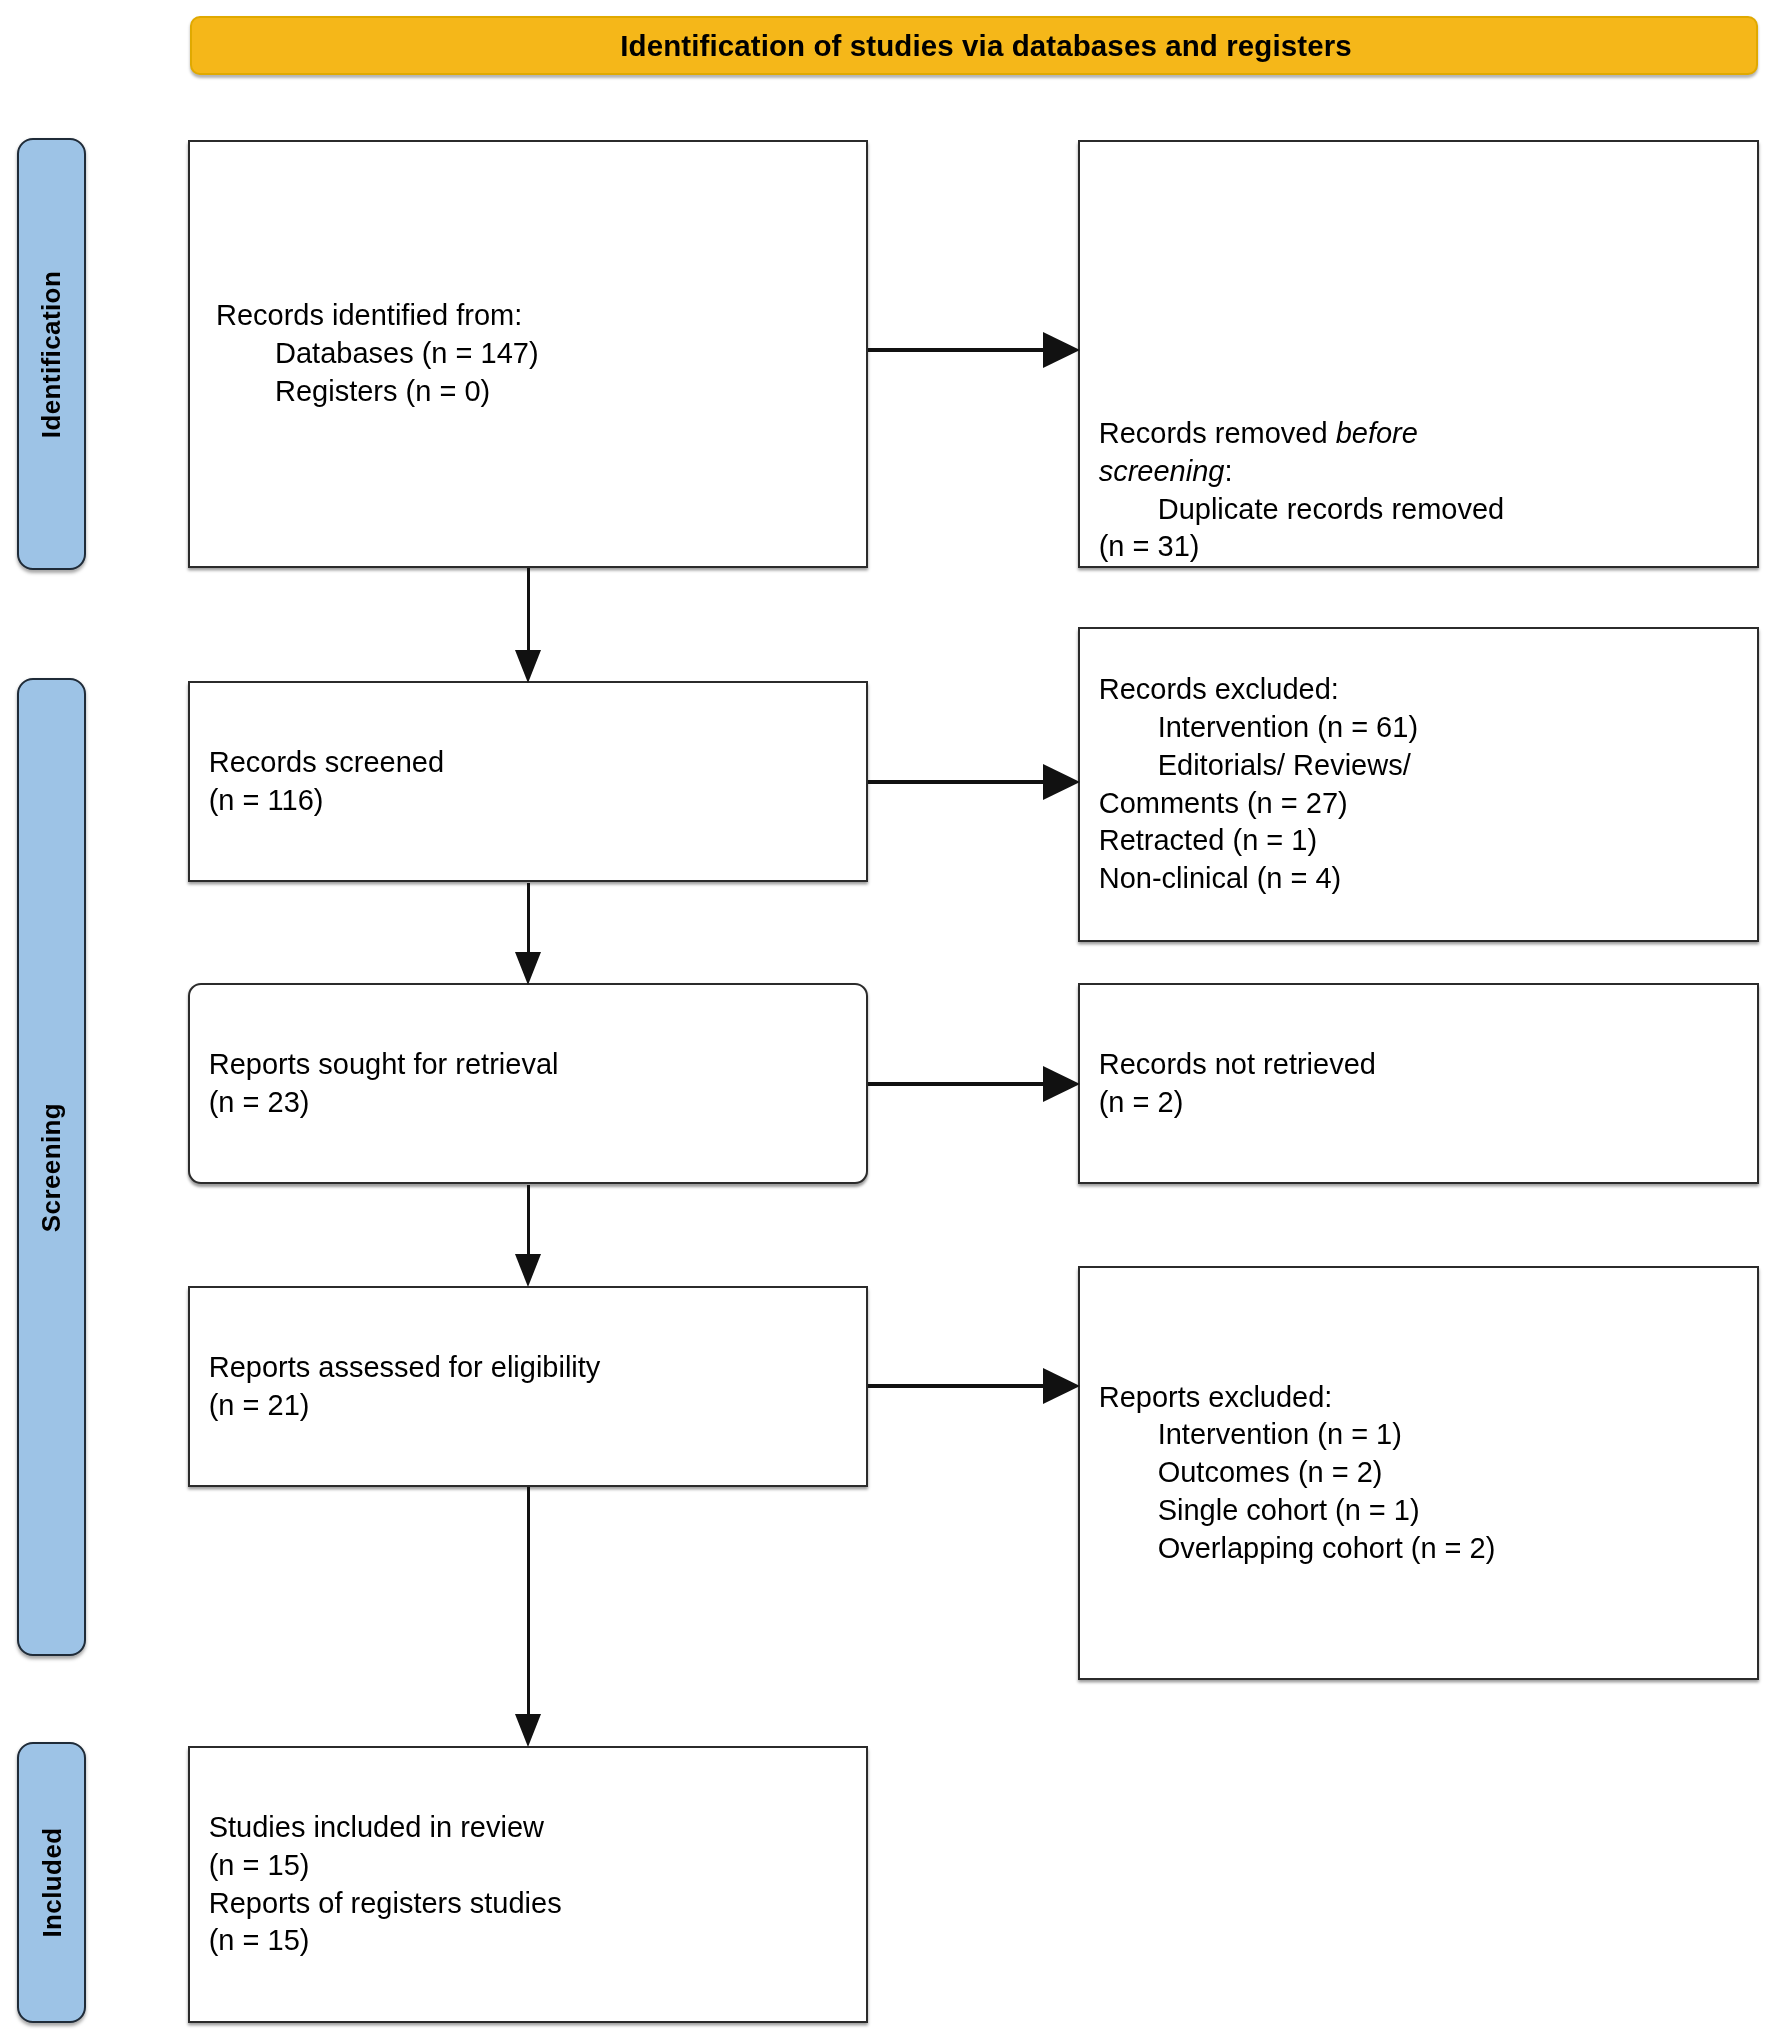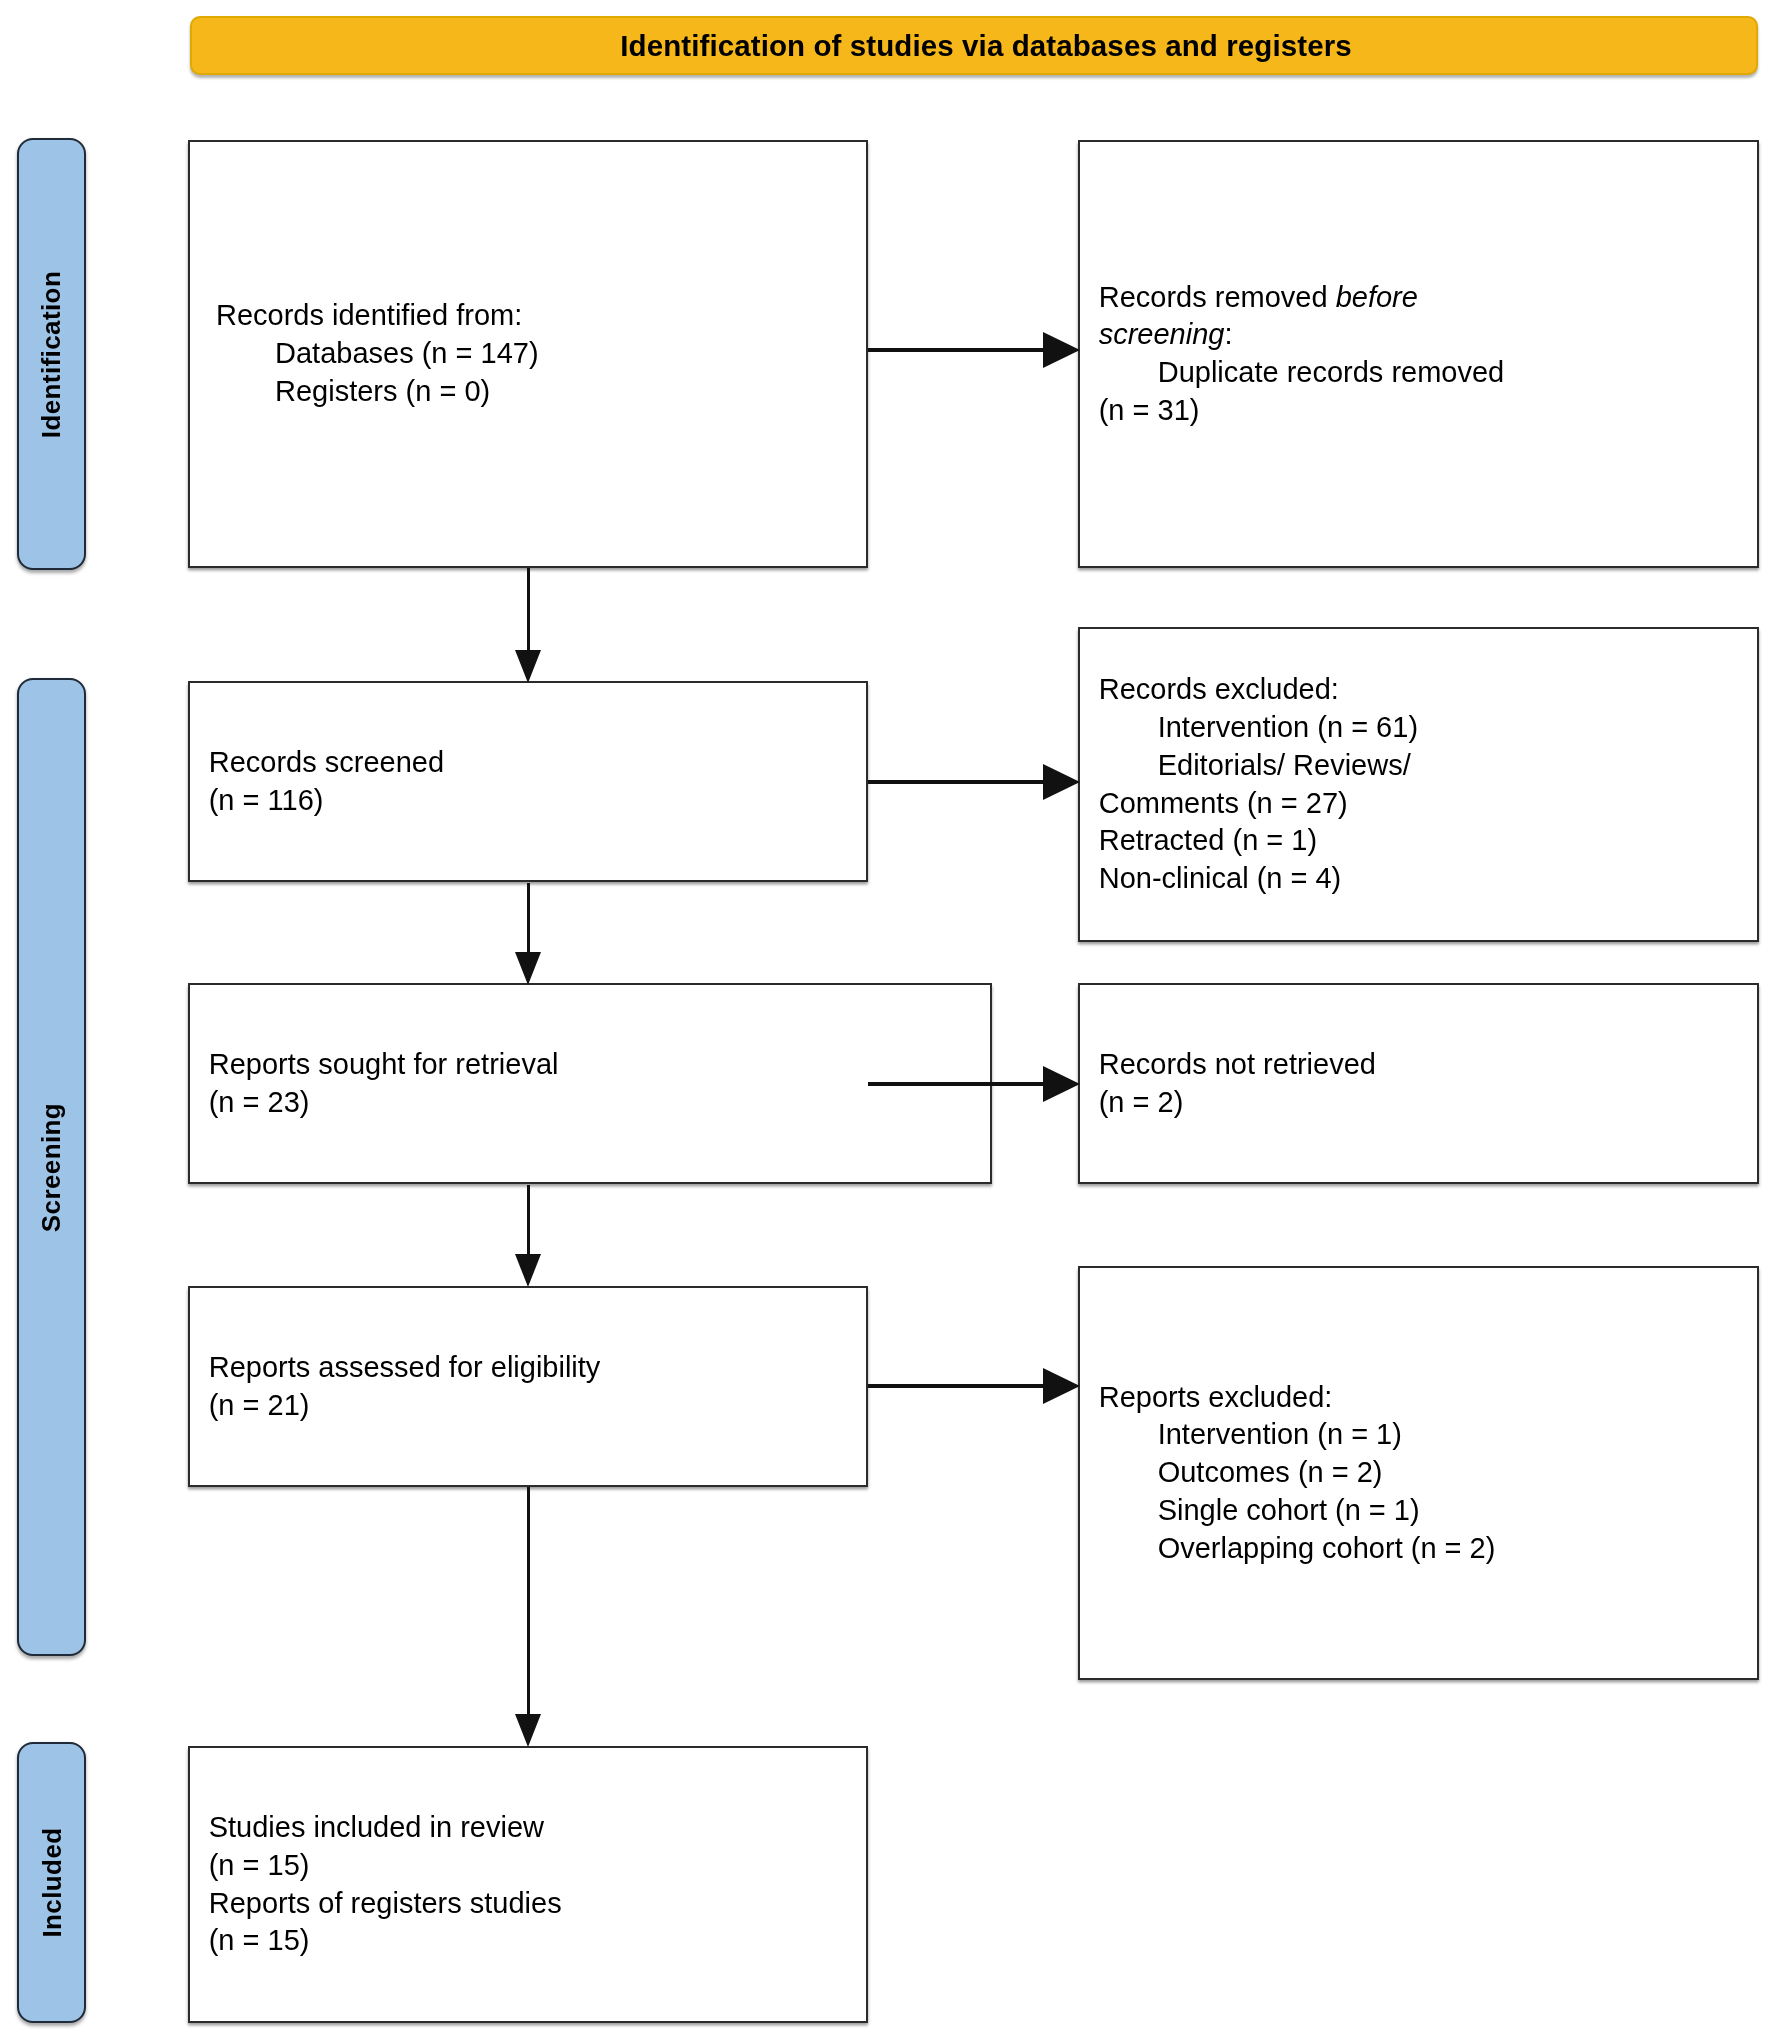--- a/index.html
+++ b/index.html
@@ -83,24 +83,24 @@
   .flow-box .line {
     font-size: 29px;
     line-height: 1.30;
     color: #000000;
     white-space: nowrap;
   }
   .flow-box .line.indent { padding-left: 59px; }
 
   
   #box-identified      { left: 188px;  top: 140px;  width: 680px;  height: 428px; padding-left: 26px; }
-  #box-removed         { left: 1078px; top: 140px;  width: 681px;  height: 428px; }
+  #box-removed         { left: 1078px; top: 140px;  width: 681px;  height: 428px; justify-content: flex-end; }
   #box-screened        { left: 188px;  top: 681px;  width: 680px;  height: 201px; }
   #box-records-excluded{ left: 1078px; top: 627px;  width: 681px;  height: 315px; }
-  #box-sought          { left: 188px;  top: 983px; width: 804px;  height: 201px; }
+  #box-sought          { left: 188px;  top: 983px; width: 680px;  height: 201px; border-radius: 13px; }
   #box-not-retrieved   { left: 1078px; top: 983px; width: 681px;  height: 201px; }
   #box-assessed        { left: 188px;  top: 1286px; width: 680px;  height: 201px; justify-content: center; }
   #box-reports-excluded{ left: 1078px; top: 1266px; width: 681px;  height: 414px; }
   #box-included        { left: 188px;  top: 1746px; width: 680px;  height: 277px; }
 
   
   .arrow-v, .arrow-h {
     position: absolute;
   }
   .arrow-v .shaft {

